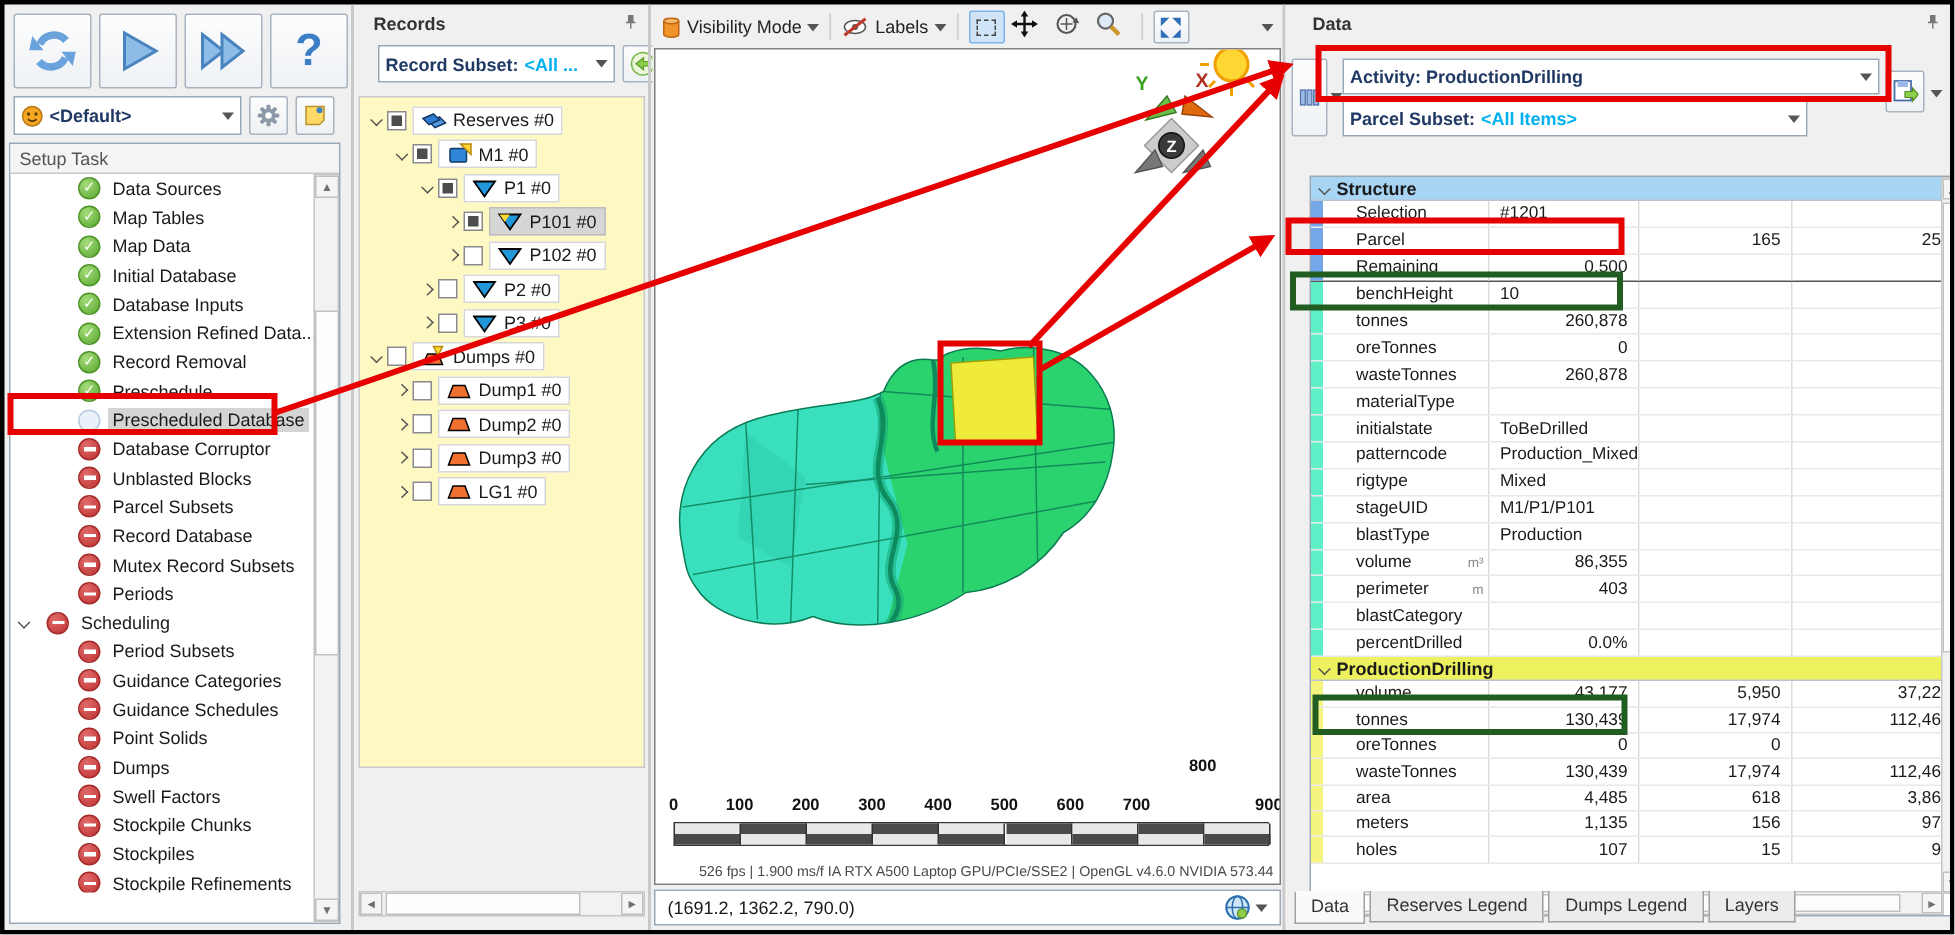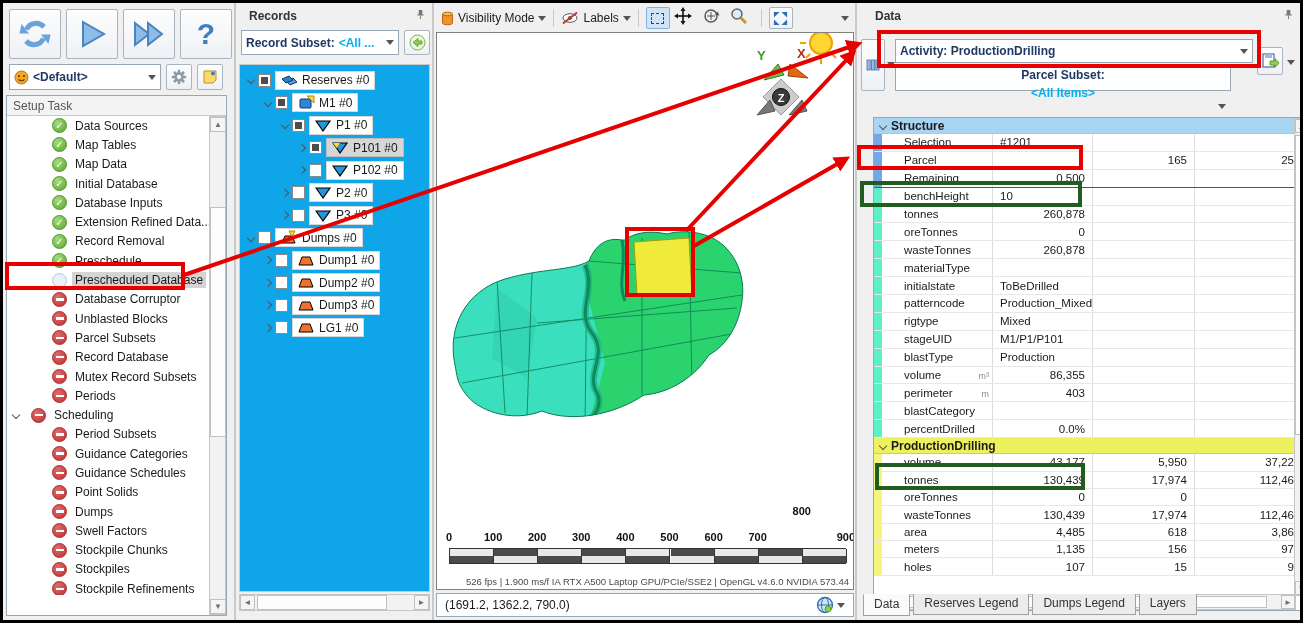--- a/index.html
+++ b/index.html
@@ -282,34 +282,34 @@
   <div class="abs" style="left:234px;top:3px;width:195px;height:611px;background:#f0f0f0;">
     <div class="panel-header" style="height:20px;padding-left:12px;">
       <span>Records</span>
       <span class="pin">
         <svg width="11" height="11" viewBox="0 0 12 12">
             <path d="M4 1h4v5h1.5v1H2.5v-1H4z" fill="#777"></path>
             <rect x="5.5" y="7" width="1" height="4" fill="#777"></rect>
           </svg>
       </span>
     </div>
-    <div class="abs" style="left:4px;top:24px;display:flex;gap:5px;width:191px;align-items:center;">
+    <div class="abs" style="left:15px;top:24px;display:flex;gap:5px;width:191px;align-items:center;">
       <div class="dd" style="width:158px;height:25px;">
         <span class="navy" style="white-space:nowrap;">Record Subset:</span>
         <span class="cyan" style="white-space:nowrap;overflow:hidden;">&lt;All ...</span>
         <span class="caret"></span>
       </div>
       <div class="btn" style="width:26px;height:25px;">
         <svg width="17" height="17" viewBox="0 0 17 17">
           <circle cx="8.5" cy="8.5" r="7.5" fill="#eaf6da" stroke="#7ab648"></circle>
           <polygon points="4,8.5 9,4.5 9,7 13,7 13,10 9,10 9,12.5" fill="#8fce4a" stroke="#5d9a2a" stroke-width="0.8"></polygon>
         </svg>
       </div>
     </div>
-    <div id="records-tree" class="abs" style="left:2px;top:58px;width:191px;height:528px;background:#0ea5e9;border:1px solid #c9c9c9;padding-top:4px;overflow:hidden;">
+    <div id="records-tree" class="abs" style="left:2px;top:58px;width:191px;height:448px;background:#fef9c3;border:1px solid #c9c9c9;padding-top:4px;overflow:hidden;">
         <div class="tree-row">
           <span style="width:4px;flex:none;"></span>
           <span class="chev down"></span>
           <span class="cb filled"></span>
           <span class="tree-cell">
             <span class="tree-icon"><svg width="17" height="15" viewBox="0 0 17 15">
                 <polygon points="5,8 12,5 16,9 9,12" fill="#5599e0" stroke="#123a66"></polygon>
                 <polygon points="1,6 8,3 12,7 5,10" fill="#2d7dd2" stroke="#123a66"></polygon>
               </svg></span>
             <span>Reserves #0</span>
@@ -642,21 +642,21 @@
             <rect x="9.8" y="2" width="3.2" height="10"></rect>
           </g>
       </svg>
     </div>
     <span class="caret abs" style="left:30px;top:56px;"></span>
 
     <div class="dd abs" style="left:38px;top:33px;width:358px;height:24px;">
       <span class="navy">Activity: ProductionDrilling</span>
       <span class="caret"></span>
     </div>
-    <div class="dd abs" style="left:38px;top:61px;width:336px;height:24px;flex-direction:column;">
+    <div class="dd abs" style="left:38px;top:61px;width:310px;height:24px;">
       <span class="navy">Parcel Subset:</span>
       <span class="cyan">&lt;All Items&gt;</span>
       <span class="caret"></span>
     </div>
     <div class="btn abs" style="left:400px;top:41px;width:26px;height:28px;">
       <svg width="18" height="18" viewBox="0 0 18 18">
         <rect x="2" y="2" width="11" height="13" fill="#fff" stroke="#4a6fa5" stroke-width="1.2"></rect>
         <rect x="4" y="2" width="7" height="4" fill="#9db9e8"></rect>
         <polygon points="9,9 14,9 14,6.5 18,11 14,15.5 14,13 9,13" fill="#8fce4a" stroke="#4f8f22" stroke-width="0.8"></polygon>
       </svg>

